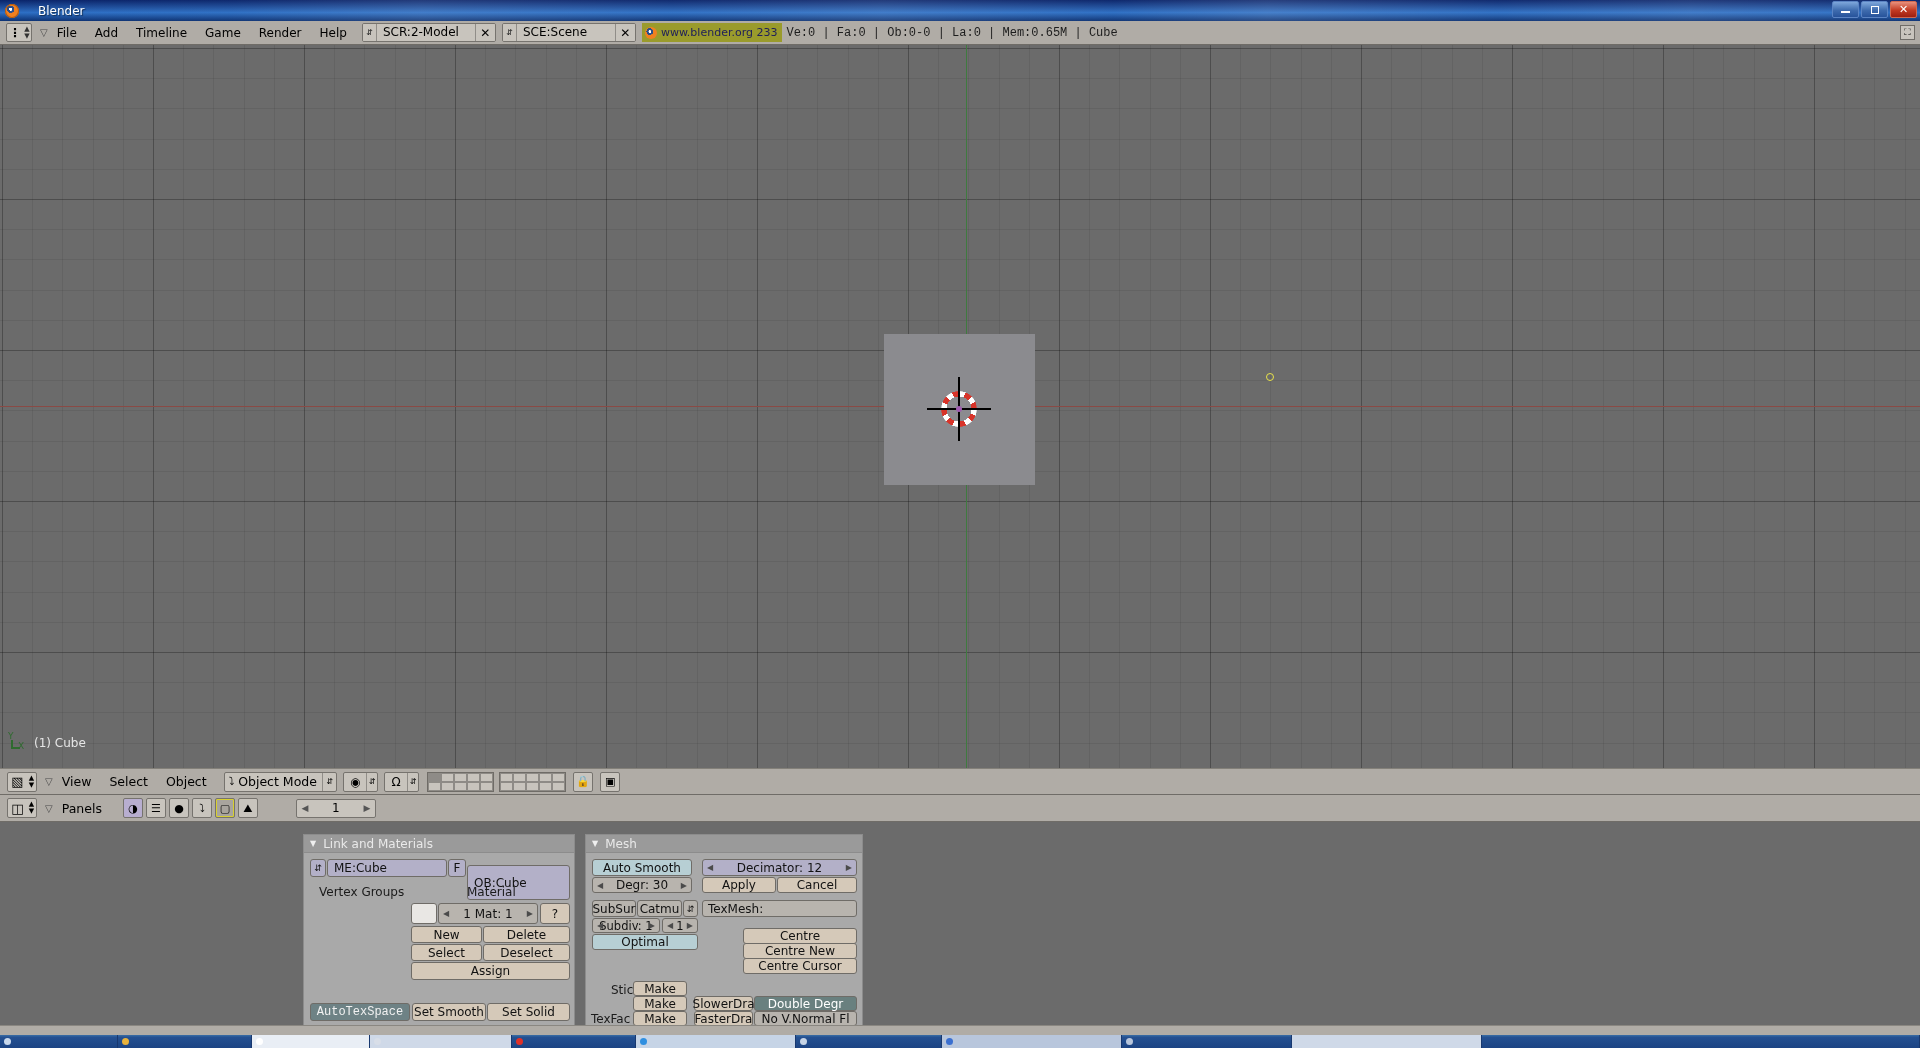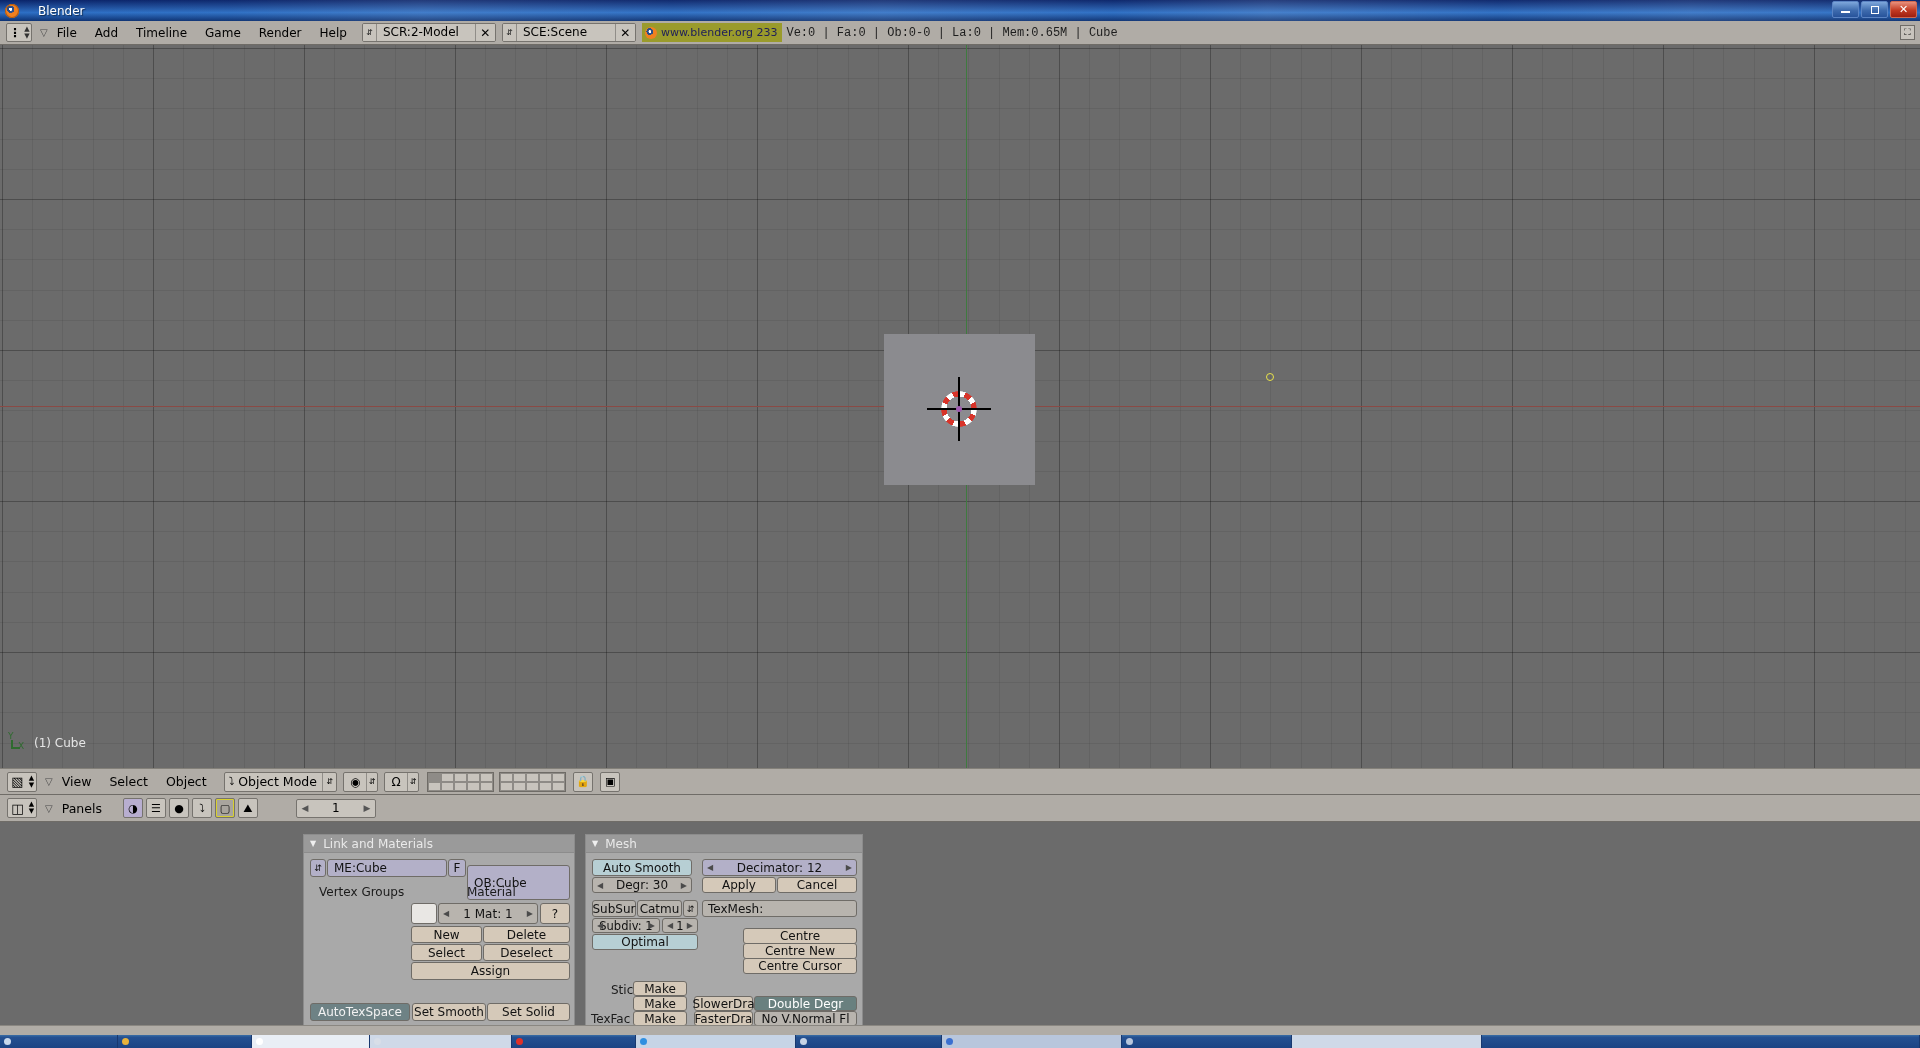--- a/index.html
+++ b/index.html
@@ -238,21 +238,21 @@
   .panel-body { position:relative; }
 
   .bbtn {
     position:absolute; background:#d5c9b9; border:1px solid #6f6c67; border-radius:3px;
     display:flex; align-items:center; justify-content:center;
     font-size:12px; color:#121212; white-space:nowrap;
   }
   .bbtn.blue   { background:#b7cfd4; }
   .bbtn.purple { background:#b3b0c8; }
   .bbtn.gray   { background:#b8b4ae; }
-  .bbtn.teal   { background:#6e8285; color:#f2f2f2; }
+  .bbtn.teal   { background:#6e8285; color:#f2f2f2;font-family:Liberation Mono, monospace; }
   .bbtn.tealdark { background:#69807f; color:#ffffff; }
   .bbtn.field  { background:#b8b4ae; justify-content:flex-start; padding-left:5px; }
   .bbtn.swatch { background:#e9e7e4; }
   .arrow-l { position:absolute; left:4px; font-size:8px; color:#4b4b4b; }
   .arrow-r { position:absolute; right:4px; font-size:8px; color:#4b4b4b; }
   .lbl {
     position:absolute; font-size:12px; color:#1b1b1b; white-space:nowrap;
   }
 
   

